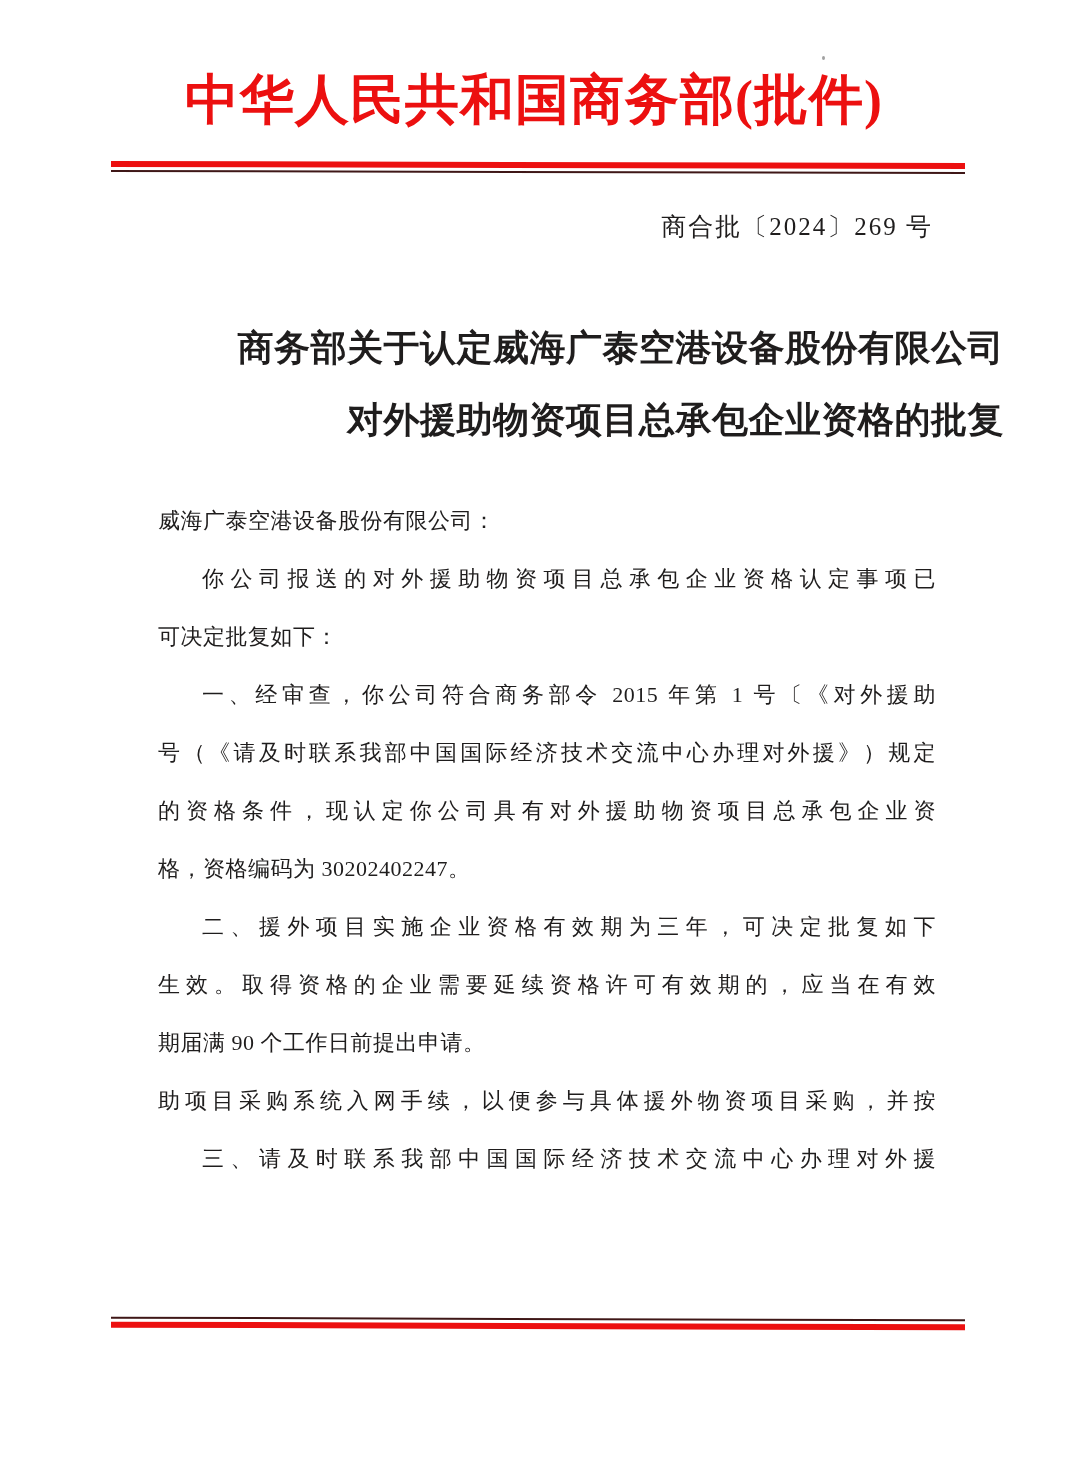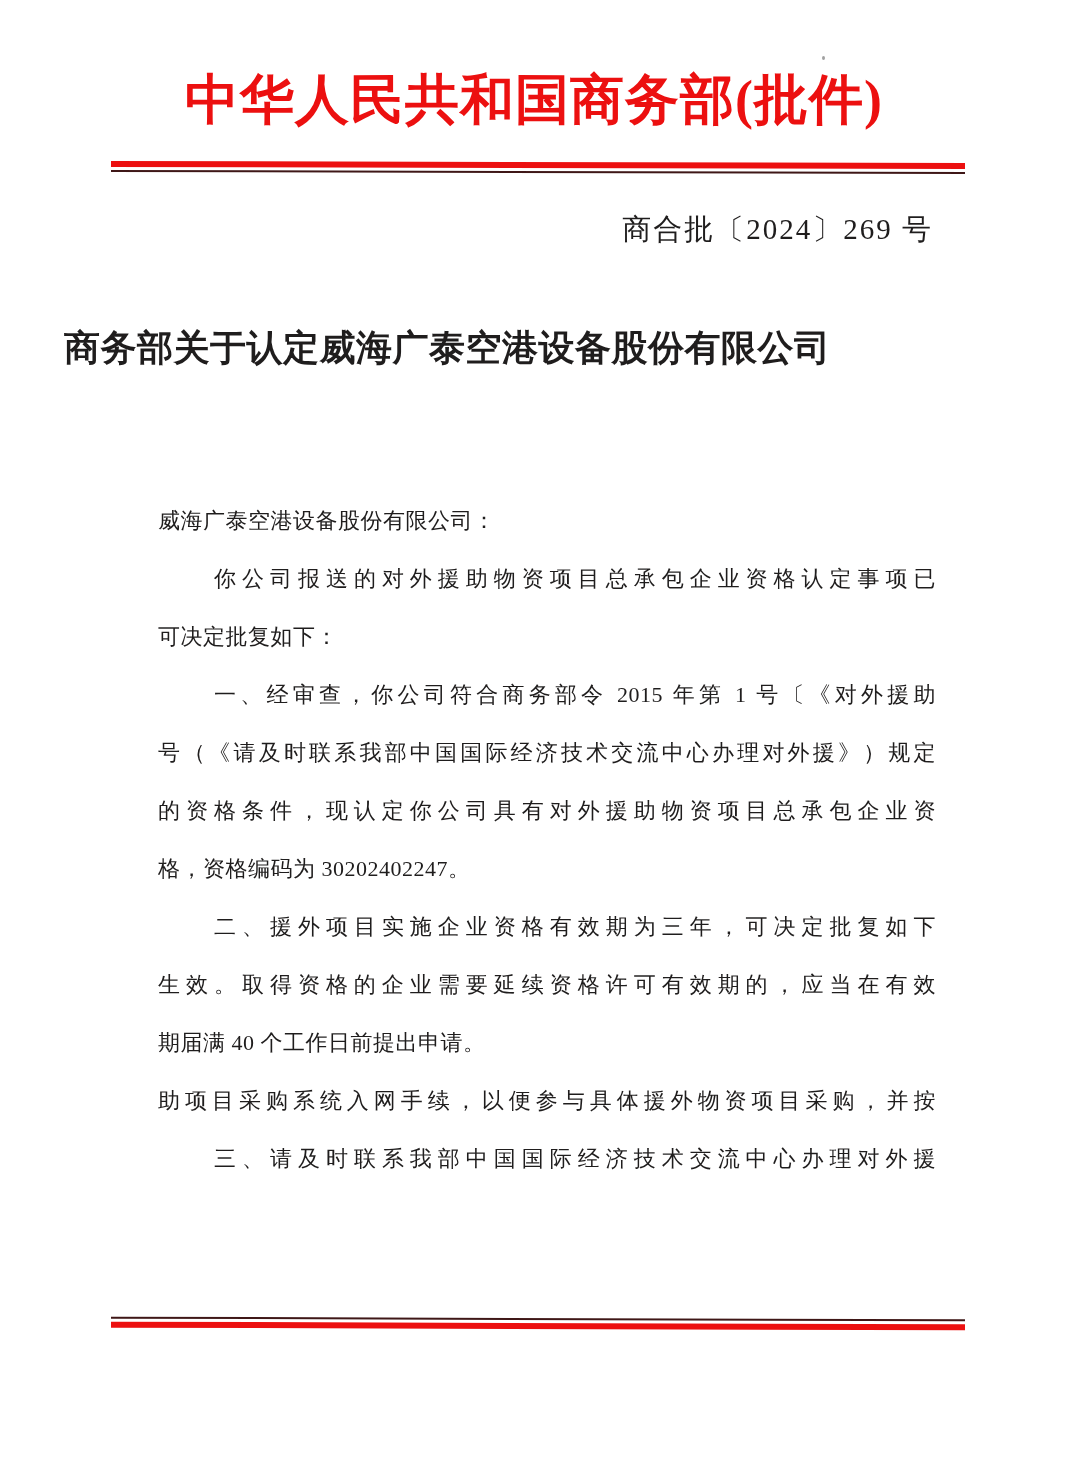--- a/index.html
+++ b/index.html
@@ -27,47 +27,47 @@
     white-space:nowrap;
   }
   .rule{position:absolute;left:111px;width:854px;}
   .rule-header{top:162px;transform:rotate(0.15deg);}
   .rule-footer{top:1318px;transform:rotate(0.18deg);}
   .rule .thick{height:6px;background:var(--red);}
   .rule .thin{height:2px;background:var(--rule-dark);}
   .rule .gap{height:3px;}
   .doc-number{
     position:absolute;top:210px;right:135px;
-    font-size:29px;
+    font-size:25px;
     letter-spacing:2px;
     white-space:nowrap;
     text-align:right;
   }
   .doc-title{
     position:absolute;top:312px;left:64px;width:940px;
-    text-align:left;
+    text-align:right;
     font-size:36px;font-weight:700;
     line-height:72px;
     letter-spacing:0.5px;
   }
   .body-text{
     position:absolute;top:492px;left:158px;width:778px;
     font-size:22px;
     letter-spacing:0.5px;
   }
   .body-line{
     height:58px;line-height:58px;
     text-align:justify;
     text-align-last:justify;
     text-justify:inter-character;
     white-space:normal;
     overflow:visible;
   }
   .body-line.end{text-align-last:left;}
-  .body-line.indent{text-indent:2em;margin-left:12px;}
+  .body-line.indent{text-indent:2em;}
   .scan-speck{
     position:absolute;top:56px;left:822px;
     width:3px;height:4px;border-radius:50%;
     background:#6f6f6f;opacity:.65;
   }
 </style>
 </head>
 <body>
 
 <div class="page">
@@ -79,33 +79,34 @@
   <div class="rule rule-header">
     <div class="thick"></div>
     <div class="gap"></div>
     <div class="thin"></div>
   </div>
 
   <div class="doc-number">商合批〔2024〕269 号</div>
 
   <div class="doc-title">
     <div>商务部关于认定威海广泰空港设备股份有限公司</div>
+    <div>对外援助物资项目总承包企业资格的批复</div>
   </div>
 
   <div class="body-text">
       <div class="body-line end">威海广泰空港设备股份有限公司：</div>
       <div class="body-line indent">你公司报送的对外援助物资项目总承包企业资格认定事项已</div>
       <div class="body-line end">可决定批复如下：</div>
       <div class="body-line indent">一、经审查，你公司符合商务部令 2015 年第 1 号〔《对外援助</div>
       <div class="body-line">号（《请及时联系我部中国国际经济技术交流中心办理对外援》）规定</div>
       <div class="body-line">的资格条件，现认定你公司具有对外援助物资项目总承包企业资</div>
       <div class="body-line end">格，资格编码为 30202402247。</div>
       <div class="body-line indent">二、援外项目实施企业资格有效期为三年，可决定批复如下</div>
       <div class="body-line">生效。取得资格的企业需要延续资格许可有效期的，应当在有效</div>
-      <div class="body-line end">期届满 40 个工作日前提出申请。</div>
+      <div class="body-line end">期届满 90 个工作日前提出申请。</div>
       <div class="body-line">助项目采购系统入网手续，以便参与具体援外物资项目采购，并按</div>
       <div class="body-line indent">三、请及时联系我部中国国际经济技术交流中心办理对外援</div>
     </div>
 
   <div class="rule rule-footer">
     <div class="thin"></div>
     <div class="gap"></div>
     <div class="thick"></div>
   </div>
 

